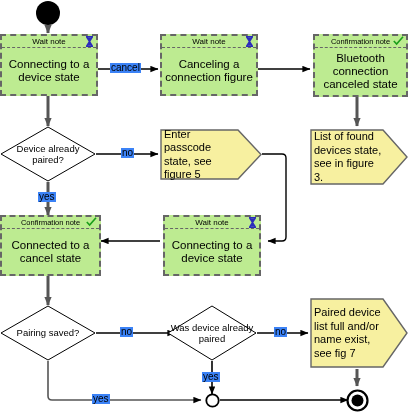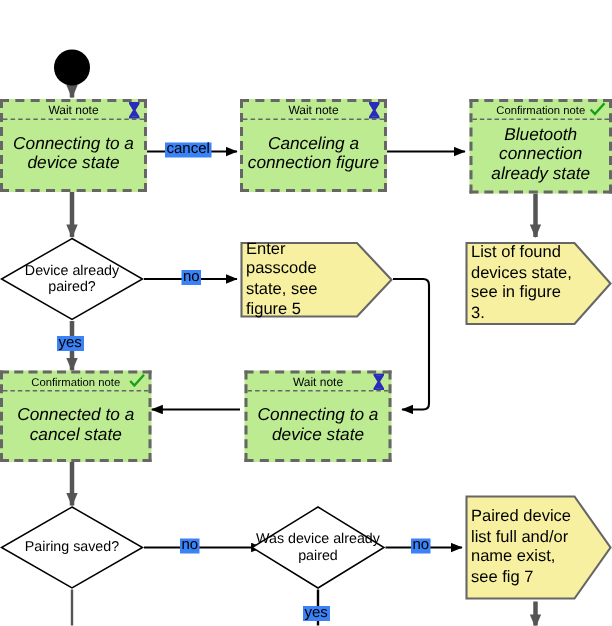--- a/index.html
+++ b/index.html
@@ -1,29 +1,29 @@
 <!DOCTYPE html>
 <html><head>
 <meta charset="utf-8">
 <style>
   html,body{margin:0;padding:0;background:#ffffff;}
   body{width:408px;height:417px;position:relative;overflow:hidden;
        font-family:"Liberation Sans", sans-serif;color:#000;}
-  #canvas{position:absolute;left:0;top:0;width:408px;height:344px;margin-top:32px;}
+  #canvas{position:absolute;left:0;top:0;width:408px;height:344px;}
   svg.layer{position:absolute;left:0;top:0;width:408px;height:417px;pointer-events:none;}
 
   
   .note{position:absolute;box-sizing:border-box;border:2px dashed #666;
         background:#bdeb91;display:flex;flex-direction:column;}
   .note-hdr{height:12px;box-sizing:border-box;border-bottom:1px dashed #666;
             display:flex;align-items:center;justify-content:center;position:relative;
             font-size:8px;line-height:8px;color:#000;letter-spacing:0px;}
   .note-hdr .badge{position:absolute;right:2px;top:0px;display:flex;align-items:center;}
   .note-body{flex:1;display:flex;align-items:center;justify-content:center;
-             text-align:center;font-size:11.5px;line-height:13px;padding:0 3px;font-style:italic;}
+             text-align:center;font-size:11.5px;line-height:13px;padding:0 3px;}
 
   
   .conn{position:absolute;}
   .conn .ctext{position:absolute;left:4px;top:0;right:22px;bottom:0;
                display:flex;align-items:center;font-size:11px;line-height:13.5px;}
 
   
   .diamond{position:absolute;}
   .diamond .dtext{position:absolute;left:0;top:0;width:100%;height:100%;
                   display:flex;align-items:center;justify-content:center;
@@ -134,21 +134,21 @@
 
   <div class="note" style="left:313px;top:34px;width:95px;height:63px;">
     <div class="note-hdr">
       <span style="font-size:7.5px;">Confirmation note</span>
       <span class="badge">
         <svg width="11" height="10" viewBox="0 0 11 10">
           <path d="M0.8,5 L3.6,8 L10,0.8" stroke="#1a9e1a" stroke-width="1.6" fill="none"></path>
         </svg>
       </span>
     </div>
-    <div class="note-body">Bluetooth connection already state</div>
+    <div class="note-body">Bluetooth connection canceled state</div>
   </div>
 
   <div class="diamond" style="left:0px;top:126px;width:96px;height:56px;">
     <svg width="96" height="56" viewBox="0 0 96 56">
       <path d="M48,1 L95,28 L48,55 L1,28 Z" fill="#ffffff" stroke="#000" stroke-width="1"></path>
     </svg>
     <div class="dtext">Device already paired?</div>
   </div>
 
   <div class="conn" style="left:160px;top:129px;width:102px;height:51px;">

